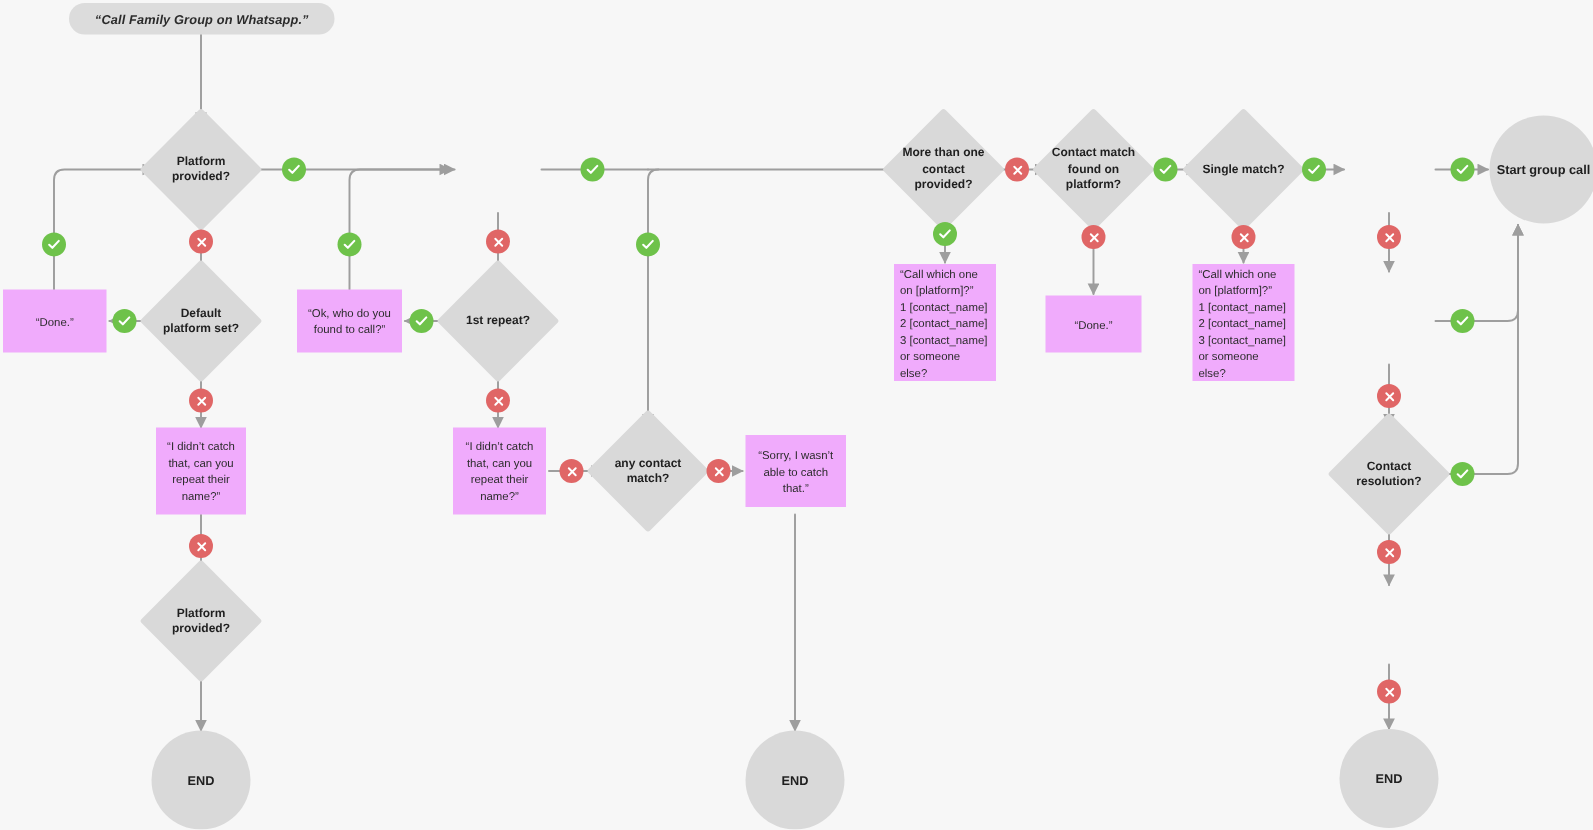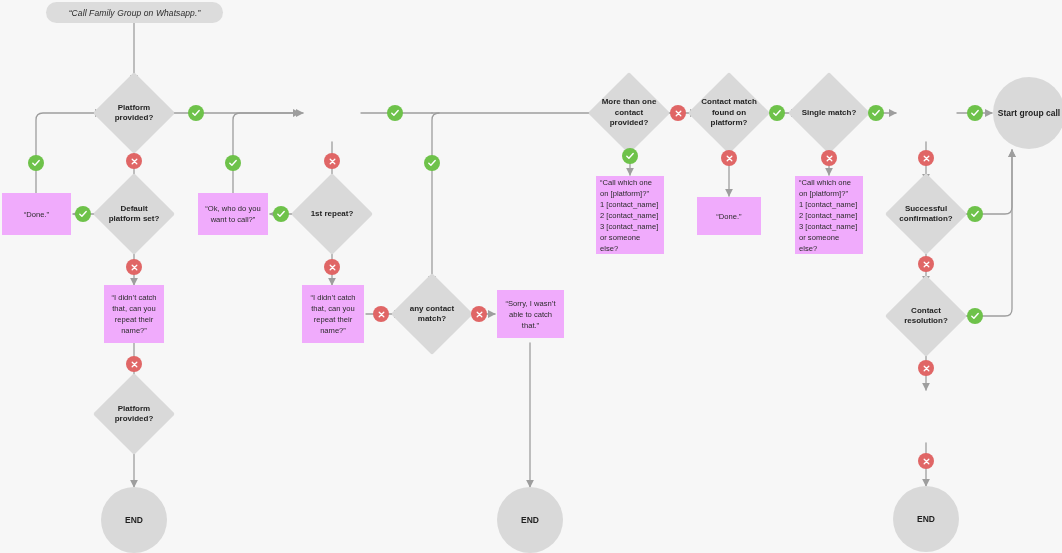--- a/index.html
+++ b/index.html
@@ -13,21 +13,21 @@
   }
   #canvas{position:absolute;left:0;top:0;width:1062px;height:553px;}
   svg.wires{position:absolute;left:0;top:0;width:1062px;height:553px;pointer-events:none;}
 
   .node{position:absolute;box-sizing:border-box;}
 
   
   .pill{
     background:#dcdcdc;border-radius:14px;
     display:flex;align-items:center;justify-content:center;
-    font-style:italic;font-weight:normal;font-size:8.5px;color:#2b2b2b;
+    font-style:italic;font-weight:bold;font-size:8.5px;color:#2b2b2b;
     text-align:center;letter-spacing:.1px;
   }
 
   
   .rect{
     background:#f0abfc;
     display:flex;align-items:center;justify-content:center;
     font-size:7.6px;color:#2b2b2b;line-height:1.45;
     text-align:center;padding:3px 4px;
   }
@@ -162,21 +162,21 @@
   <div class="node rect" style="left:104px;top:285px;width:60px;height:58px;">“I didn’t catch that, can you repeat their name?”</div>
 
   <div class="node circle" style="left:101px;top:487px;width:66px;height:66px;">END</div>
 
 
   <div class="node diamond" style="left:303px;top:185px;width:58px;height:58px;">
     <div class="dshape"></div>
     <div class="dlabel">1st repeat?</div>
   </div>
 
-  <div class="node rect" style="left:198px;top:193px;width:70px;height:42px;">“Ok, who do you want to call?”</div>
+  <div class="node rect" style="left:198px;top:193px;width:70px;height:42px;">“Ok, who do you found to call?”</div>
 
   <div class="node rect" style="left:302px;top:285px;width:62px;height:58px;">“I didn’t catch that, can you repeat their name?”</div>
 
   <div class="node diamond" style="left:403px;top:285px;width:58px;height:58px;">
     <div class="dshape"></div>
     <div class="dlabel">any contact match?</div>
   </div>
 
   <div class="node rect" style="left:497px;top:290px;width:67px;height:48px;">“Sorry, I wasn’t able to catch that.”</div>
 
@@ -205,24 +205,20 @@
     <div class="dlabel">Single match?</div>
   </div>
 
   <div class="node rect left" style="left:795px;top:176px;width:68px;height:78px;white-space:pre-line;">“Call which one on [platform]?”
 1  [contact_name]
 2 [contact_name]
 3 [contact_name]
 or someone else?</div>
 
 
-  <div class="node diamond" style="left:897px;top:185px;width:58px;height:58px;">
-    <div class="dshape"></div>
-    <div class="dlabel">Successful confirmation?</div>
-  </div>
 
   <div class="node diamond" style="left:897px;top:287px;width:58px;height:58px;">
     <div class="dshape"></div>
     <div class="dlabel">Contact resolution?</div>
   </div>
 
 
   <div class="node circle" style="left:993px;top:77px;width:72px;height:72px;">Start group call</div>
 
   <div class="node circle" style="left:893px;top:486px;width:66px;height:66px;">END</div>

